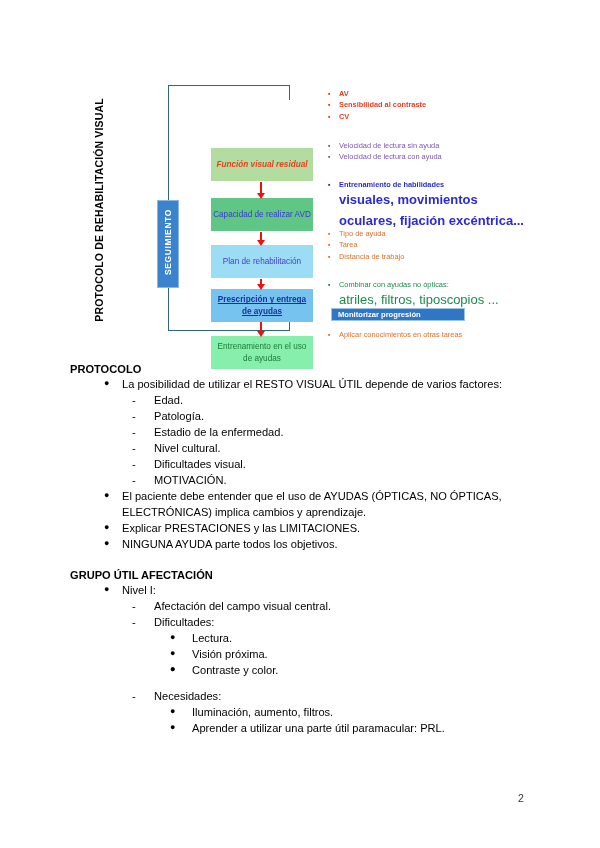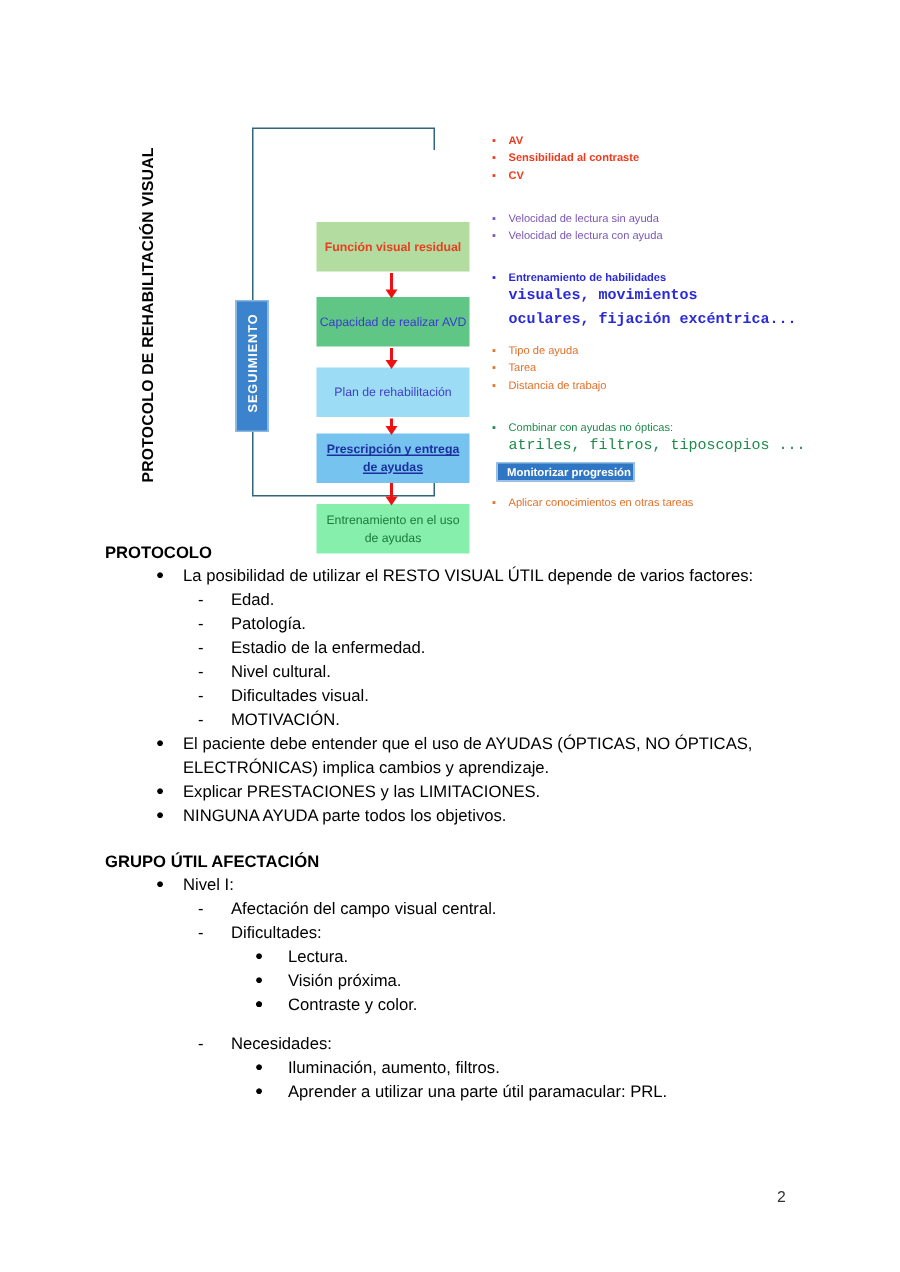--- a/index.html
+++ b/index.html
@@ -96,21 +96,21 @@
     height: 33px;
     box-sizing: border-box;
     display: flex;
     align-items: center;
     justify-content: center;
     text-align: center;
     font-size: 8.2px;
     line-height: 1.35;
     padding: 0 2px;
   }
-  .fb1 { top: 88px;  background: #b3dca0; color: #e8401f; font-weight: bold; }
+  .fb1 { top: 88px;  background: #b3dca0; color: #e8401f; font-weight: bold; font-style: italic; }
   .fb2 { top: 138px; background: #5fc685; color: #3a3ad0; }
   .fb3 { top: 185px; background: #9ddcf5; color: #3f3fc8; }
   .fb4 { top: 229px; background: #76c3ef; color: #1c2f9e; font-weight: bold; text-decoration: underline; }
   .fb5 { top: 276px; background: #86efac; color: #1d7a3a; }
 
   
   .arrow {
     position: absolute;
     left: 260px;
     width: 2px;
@@ -141,38 +141,38 @@
     padding-left: 13px;
     font-size: 7.4px;
     line-height: 1.55;
     white-space: nowrap;
   }
   .note-line .dot {
     position: absolute;
     left: 2px;
     top: 0;
   }
-  .note-cont { padding-left: 13px; font-size: 10px; line-height: 1.55; white-space: nowrap; font-family: Liberation Mono, monospace; }
+  .note-cont { padding-left: 13px; font-size: 13px; line-height: 1.55; white-space: nowrap; }
 
   .ng1 { top: 28px; }
   .ng1 .note-line { color: #f03a1e; font-weight: bold; }
   .ng2 { top: 80px; }
   .ng2 .note-line { color: #7a55b5; }
   .ng3 { top: 119px; }
   .ng3 .note-line, .ng3 .note-cont { color: #2a2ad6; font-weight: bold; }
   .ng4 { top: 168px; }
   .ng4 .note-line { color: #e0702a; }
   .ng5 { top: 219px; }
   .ng5 .note-line, .ng5 .note-cont { color: #1d8a4a; }
 
   #monitorizar {
     position: absolute;
     left: 331px;
     top: 248px;
-    width: 92px;
+    width: 134px;
     height: 13px;
     background: #2f77c4;
     border: 1px solid #9cc2e4;
     box-sizing: border-box;
     color: #ffffff;
     font-size: 7.6px;
     font-weight: bold;
     display: flex;
     align-items: center;
     padding-left: 6px;

